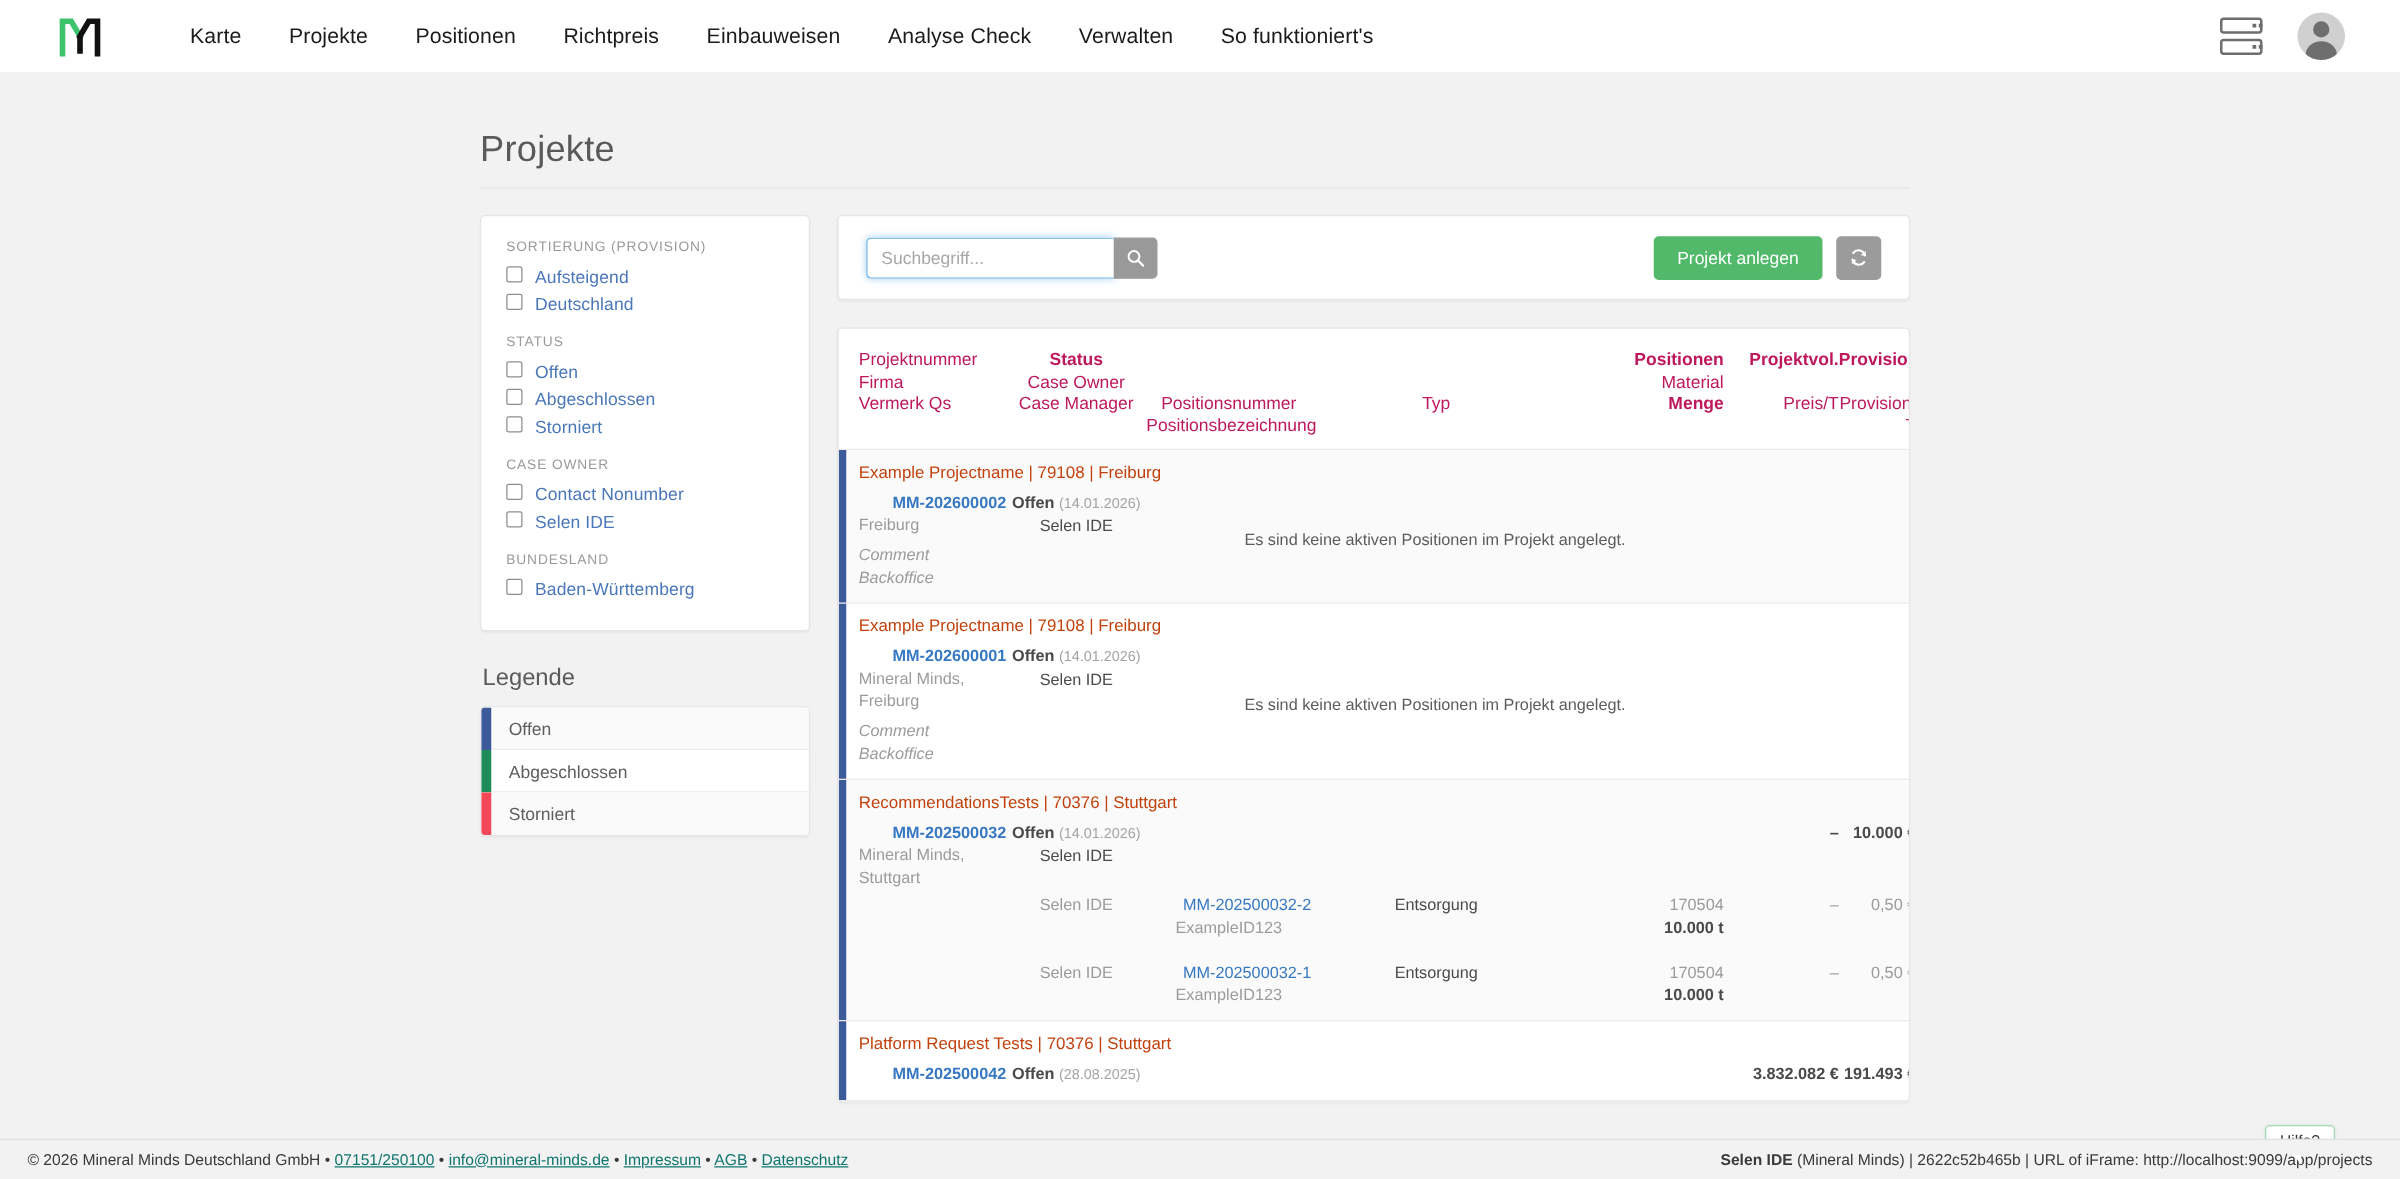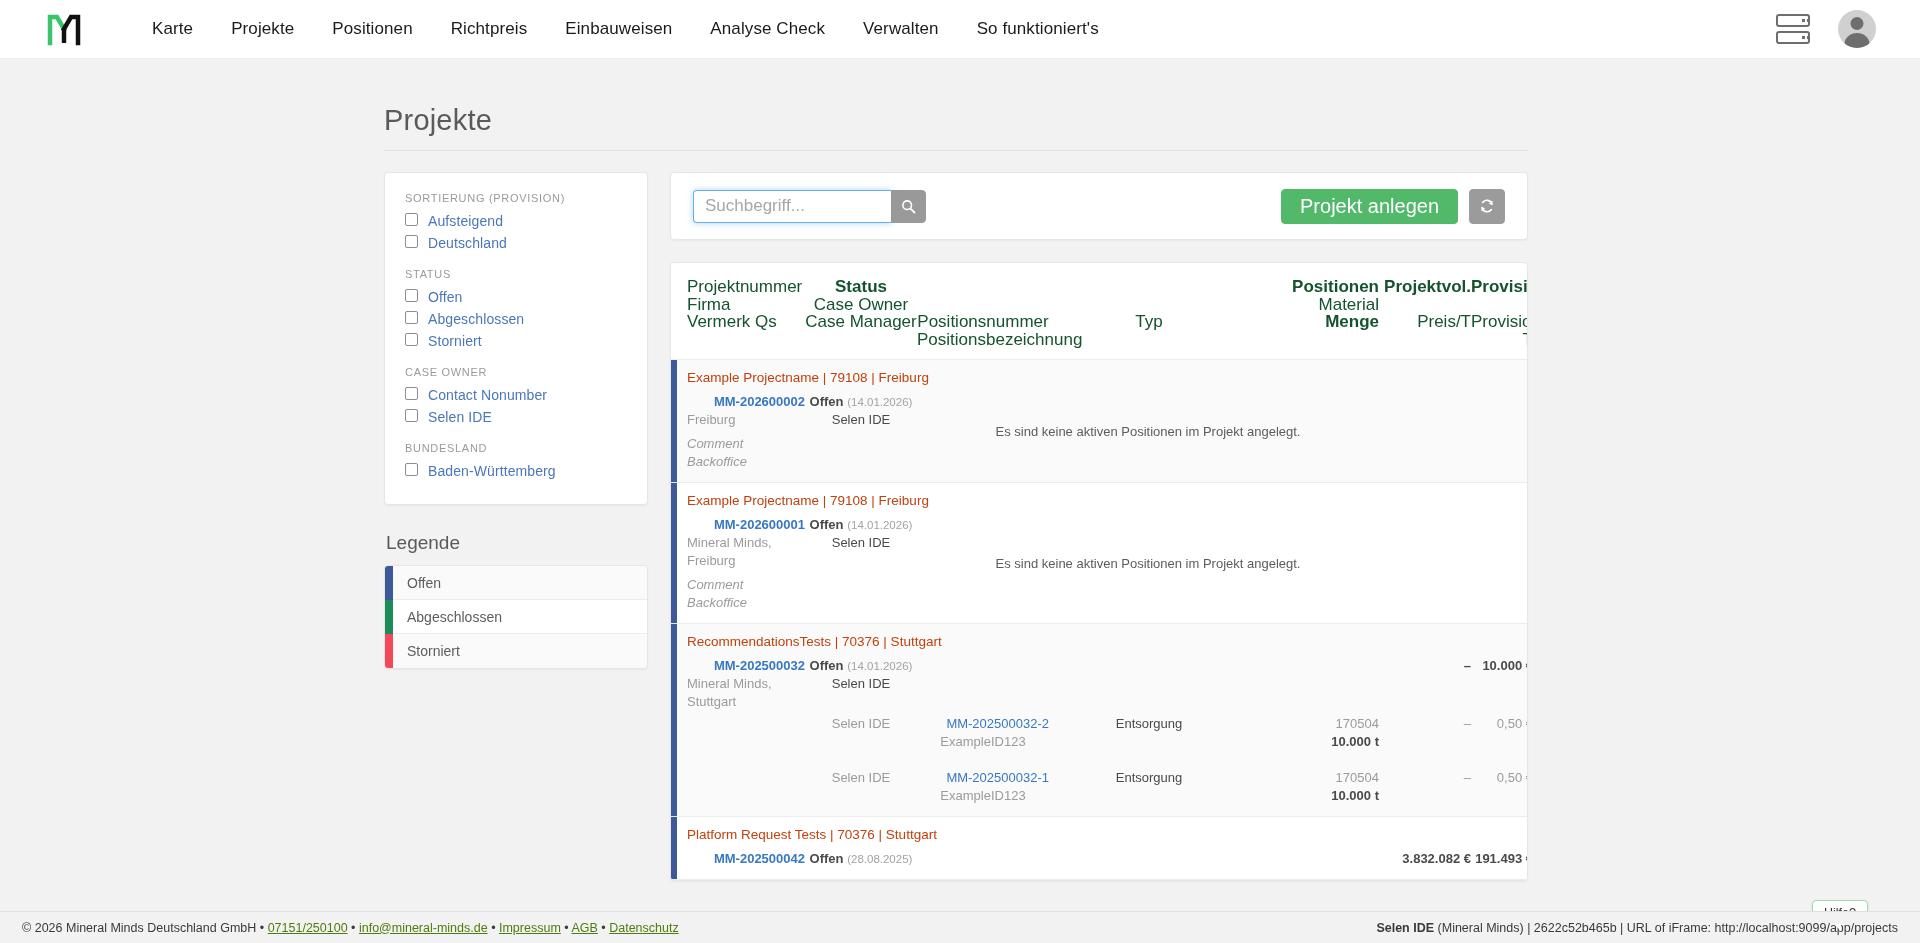--- a/index.html
+++ b/index.html
@@ -94,52 +94,52 @@
   .main { flex: 1 1 auto; min-width: 0; }
   .toolbar {
     background: #fff; border: 1px solid #e6e6e6; border-radius: 4px;
     box-shadow: 0 1px 2px rgba(0,0,0,.045);
     height: 68px; display: flex; align-items: center;
     padding: 0 22px; margin-bottom: 22px;
   }
   .search-wrap { display: flex; align-items: center; }
   .search-input {
     width: 198px; height: 33px; border: 1px solid #66afe9; border-right: none;
-    border-radius: 4px 0 0 4px; padding: 0 11px; font-size: 17px;
+    border-radius: 4px 0 0 4px; padding: 0 11px; font-size: 14px;
     color: #4a4a4a; outline: none; background: #fff;
     box-shadow: 0 0 6px rgba(102,175,233,.55);
     font-family: "Liberation Sans", sans-serif;
   }
   .search-input::placeholder { color: #a7a7a7; }
   .search-btn {
     width: 35px; height: 33px; background: #999999; border: 1px solid #999999;
     border-radius: 0 4px 4px 0; display: flex; align-items: center; justify-content: center;
     cursor: pointer;
   }
   .toolbar-right { margin-left: auto; display: flex; align-items: center; gap: 11px; }
   .btn-create {
     background: #52b96b; border: 1px solid #52b96b; color: #fff;
-    font-size: 20px; height: 35px; padding: 0 18px; border-radius: 4px; cursor: pointer;
+    font-size: 14px; height: 35px; padding: 0 18px; border-radius: 4px; cursor: pointer;
     font-family: "Liberation Sans", sans-serif; white-space: nowrap; margin-left: 32px;
   }
   .btn-refresh {
     background: #9b9b9b; border: 1px solid #9b9b9b; width: 36px; height: 35px;
     border-radius: 4px; display: flex; align-items: center; justify-content: center; cursor: pointer;
   }
 
   .table-card {
     background: #fff; border: 1px solid #e6e6e6; border-radius: 4px;
     box-shadow: 0 1px 2px rgba(0,0,0,.045); overflow: hidden;
   }
 
   
   .thead { padding: 16px 0 10px 16px; border-bottom: 1px solid #ececec; }
   .th-title { font-size: 14.5px; color: #4e4e4e; font-weight: bold; margin-bottom: 6px; }
   .hgrid { display: grid; grid-template-columns: 118px 112px 132px 200px 130px 92px 62px; }
-  .hgrid > div { font-size: 17px; color: #14532d; line-height: 16.5px; padding-bottom: 1px; }
+  .hgrid > div { font-size: 14px; color: #be185d; line-height: 16.5px; padding-bottom: 1px; }
   .hb { font-weight: bold; color: #4e4e4e; }
   .ta-c { text-align: center; }
   .ta-r { text-align: right; }
 
   
   .prow { display: flex; border-bottom: 1px solid #ececec; position: relative; }
   .prow.alt { background: #fafafa; }
   .stripe { width: 6px; flex: 0 0 6px; }
   .prow-body { flex: 1 1 auto; padding: 10px 0 11px 10px; min-width: 0; }
   .p-title { font-size: 13.5px; color: #c2410c; font-weight: normal; margin-bottom: 8px; }
@@ -177,21 +177,21 @@
     border-top: 7px solid #fff;
   }
 
   
   .footer {
     position: absolute; left: 0; bottom: 0; width: 1920px; height: 32px;
     border-top: 1px solid #e0e0e0; background: #f2f2f2;
     display: flex; align-items: center;
   }
   .footer-left { font-size: 12.5px; color: #3a3a3a; margin-left: 22px; }
-  .footer-left a { color: #4d7c0f; text-decoration: underline; }
+  .footer-left a { color: #0f766e; text-decoration: underline; }
   .footer-right { margin-left: auto; margin-right: 22px; font-size: 12.5px; color: #3a3a3a; }
   .footer-right b { font-weight: bold; }
 </style>
 </head>
 <body>
 
 <div class="navbar">
   <div class="logo">
     <svg width="40" height="40" viewBox="0 0 40 40">
       <path d="M6 34 L6 8 L13 8 L20 20" stroke="#3cc36b" stroke-width="4.5" fill="none" stroke-linecap="square"></path>

